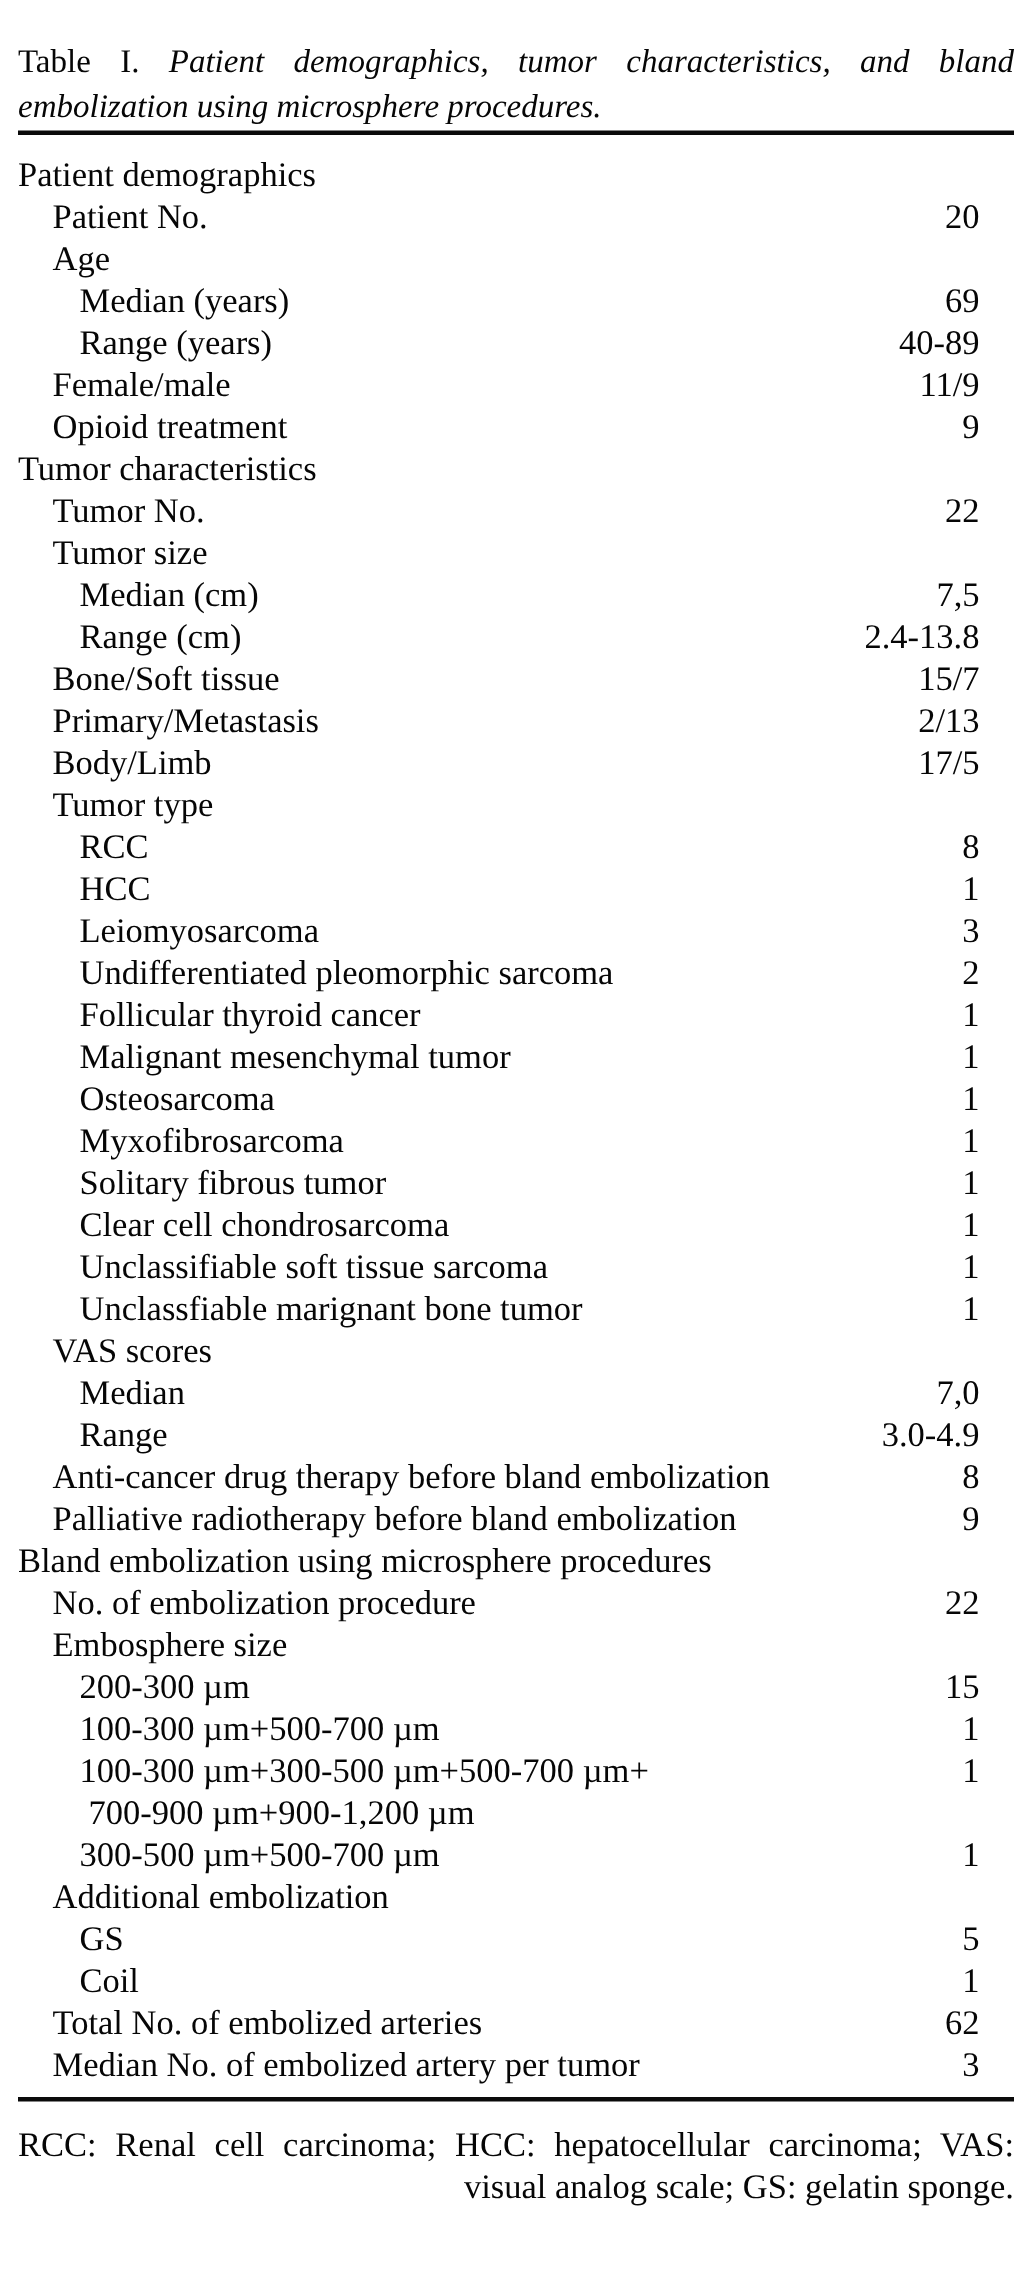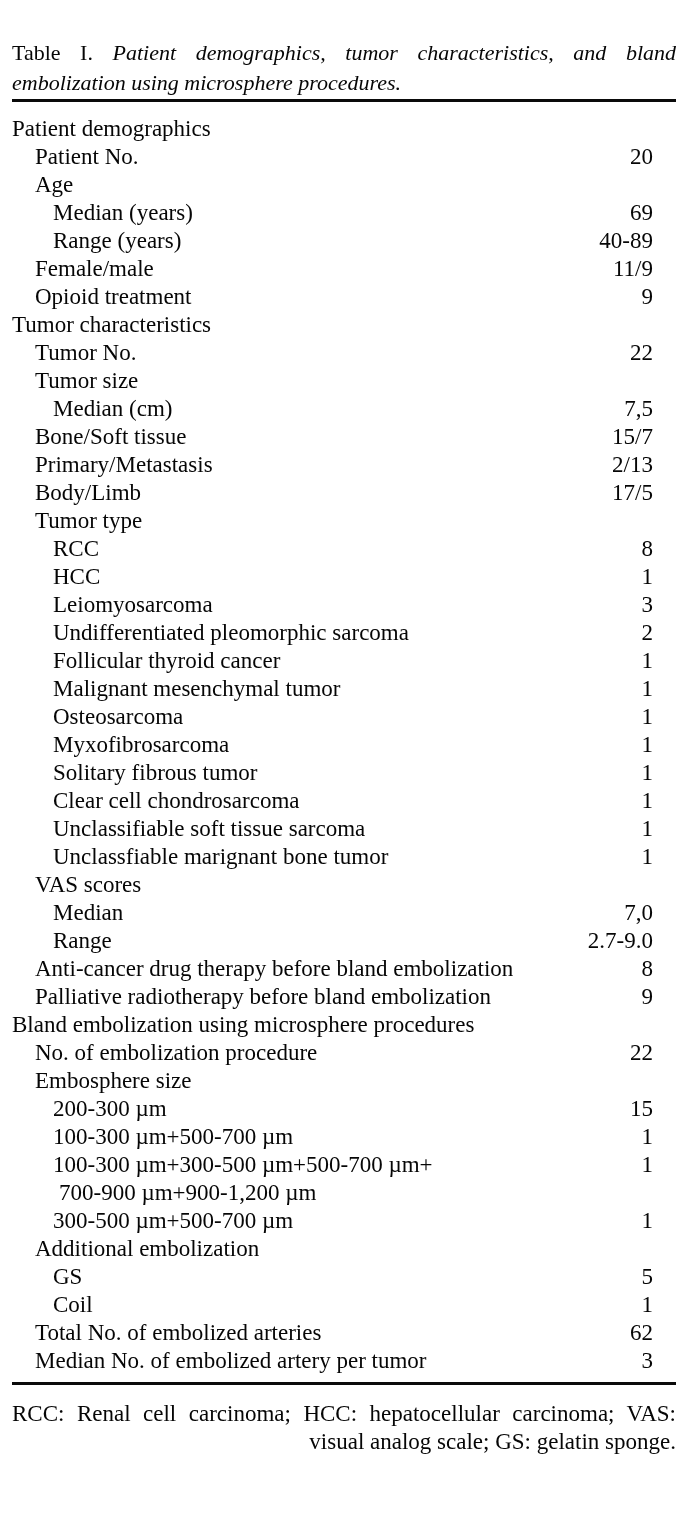--- a/index.html
+++ b/index.html
@@ -16,21 +16,20 @@
     background: #ffffff;
     color: #060606;
     font-family: "Liberation Serif", "DejaVu Serif", serif;
     overflow: hidden;
   }
   
   .caption {
     font-size: 22px;
     line-height: 30px;
     color: #060606;
-    margin-top: 12px;
   }
   .caption-line1 {
     text-align: justify;
     text-align-last: justify;
     white-space: nowrap;
   }
   .caption-prefix { font-style: normal; }
   .caption-italic { font-style: italic; }
   
   .rule {
@@ -144,20 +143,24 @@
   <div class="row">
     <span class="row-label ind-1">Tumor size</span>
     <span class="row-value"></span>
   </div>
 
   <div class="row">
     <span class="row-label ind-2">Median (cm)</span>
     <span class="row-value">7,5</span>
   </div>
 
+  <div class="row">
+    <span class="row-label ind-2">Range (cm)</span>
+    <span class="row-value">2.4-13.8</span>
+  </div>
 
   <div class="row">
     <span class="row-label ind-1">Bone/Soft tissue</span>
     <span class="row-value">15/7</span>
   </div>
 
   <div class="row">
     <span class="row-label ind-1">Primary/Metastasis</span>
     <span class="row-value">2/13</span>
   </div>
@@ -237,21 +240,21 @@
     <span class="row-value"></span>
   </div>
 
   <div class="row">
     <span class="row-label ind-2">Median</span>
     <span class="row-value">7,0</span>
   </div>
 
   <div class="row">
     <span class="row-label ind-2">Range</span>
-    <span class="row-value">2.7-9.0</span>
+    <span class="row-value">3.0-4.9</span>
   </div>
 
   <div class="row">
     <span class="row-label ind-1">Anti-cancer drug therapy before bland embolization</span>
     <span class="row-value">8</span>
   </div>
 
   <div class="row">
     <span class="row-label ind-1">Palliative radiotherapy before bland embolization</span>
     <span class="row-value">9</span>

